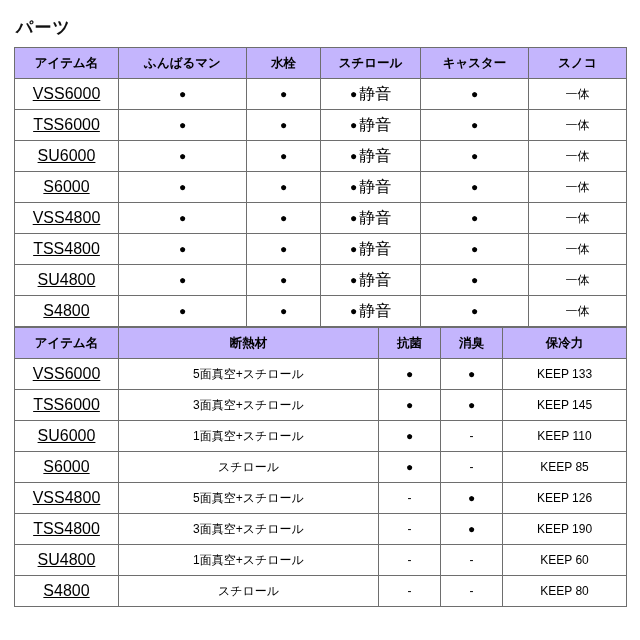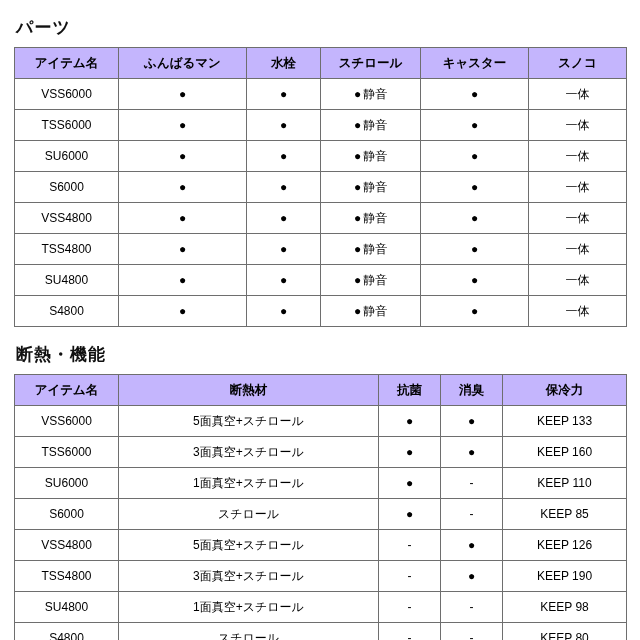--- a/index.html
+++ b/index.html
@@ -45,31 +45,32 @@
     font-weight: normal;
   }
   thead th {
     background: #c4b5fd;
     font-weight: bold;
     font-size: 12.5px;
     height: 30px;
     color: #000;
   }
   tbody td.rowhead {
-    font-size: 12px;
+    font-size: 16px;
+    text-decoration: underline;
   }
   .cell-inline {
     display: inline-flex;
     align-items: center;
     justify-content: center;
     gap: 2px;
     line-height: 1;
   }
   .cell-inline .txt {
-    font-size: 12px;
+    font-size: 16px;
   }
   
   .t-parts col.c0 { width: 104px; }
   .t-parts col.c1 { width: 128px; }
   .t-parts col.c2 { width: 74px; }
   .t-parts col.c3 { width: 100px; }
   .t-parts col.c4 { width: 108px; }
   .t-parts col.c5 { width: 98px; }
   
   .t-insu col.d0 { width: 104px; }
@@ -189,21 +190,20 @@
         <td><span class="cell-inline">
               <span>●</span>
               <span class="txt">静音</span>
             </span></td>
         <td>●</td>
         <td>一体</td>
       </tr>
     </tbody>
   </table>
 
-  <div class="section-title second">断熱・機能</div>
 
   <table class="t-insu">
     <colgroup>
       <col class="d0">
         <col class="d1">
         <col class="d2">
         <col class="d3">
         <col class="d4">
     </colgroup>
     <thead>
@@ -221,21 +221,21 @@
         <td>5面真空+スチロール</td>
         <td>●</td>
         <td>●</td>
         <td>KEEP 133</td>
       </tr>
       <tr>
         <td class="rowhead">TSS6000</td>
         <td>3面真空+スチロール</td>
         <td>●</td>
         <td>●</td>
-        <td>KEEP 160</td>
+        <td>KEEP 145</td>
       </tr>
       <tr>
         <td class="rowhead">SU6000</td>
         <td>1面真空+スチロール</td>
         <td>●</td>
         <td>-</td>
         <td>KEEP 110</td>
       </tr>
       <tr>
         <td class="rowhead">S6000</td>
@@ -256,21 +256,21 @@
         <td>3面真空+スチロール</td>
         <td>-</td>
         <td>●</td>
         <td>KEEP 190</td>
       </tr>
       <tr>
         <td class="rowhead">SU4800</td>
         <td>1面真空+スチロール</td>
         <td>-</td>
         <td>-</td>
-        <td>KEEP 98</td>
+        <td>KEEP 60</td>
       </tr>
       <tr>
         <td class="rowhead">S4800</td>
         <td>スチロール</td>
         <td>-</td>
         <td>-</td>
         <td>KEEP 80</td>
       </tr>
     </tbody>
   </table>

